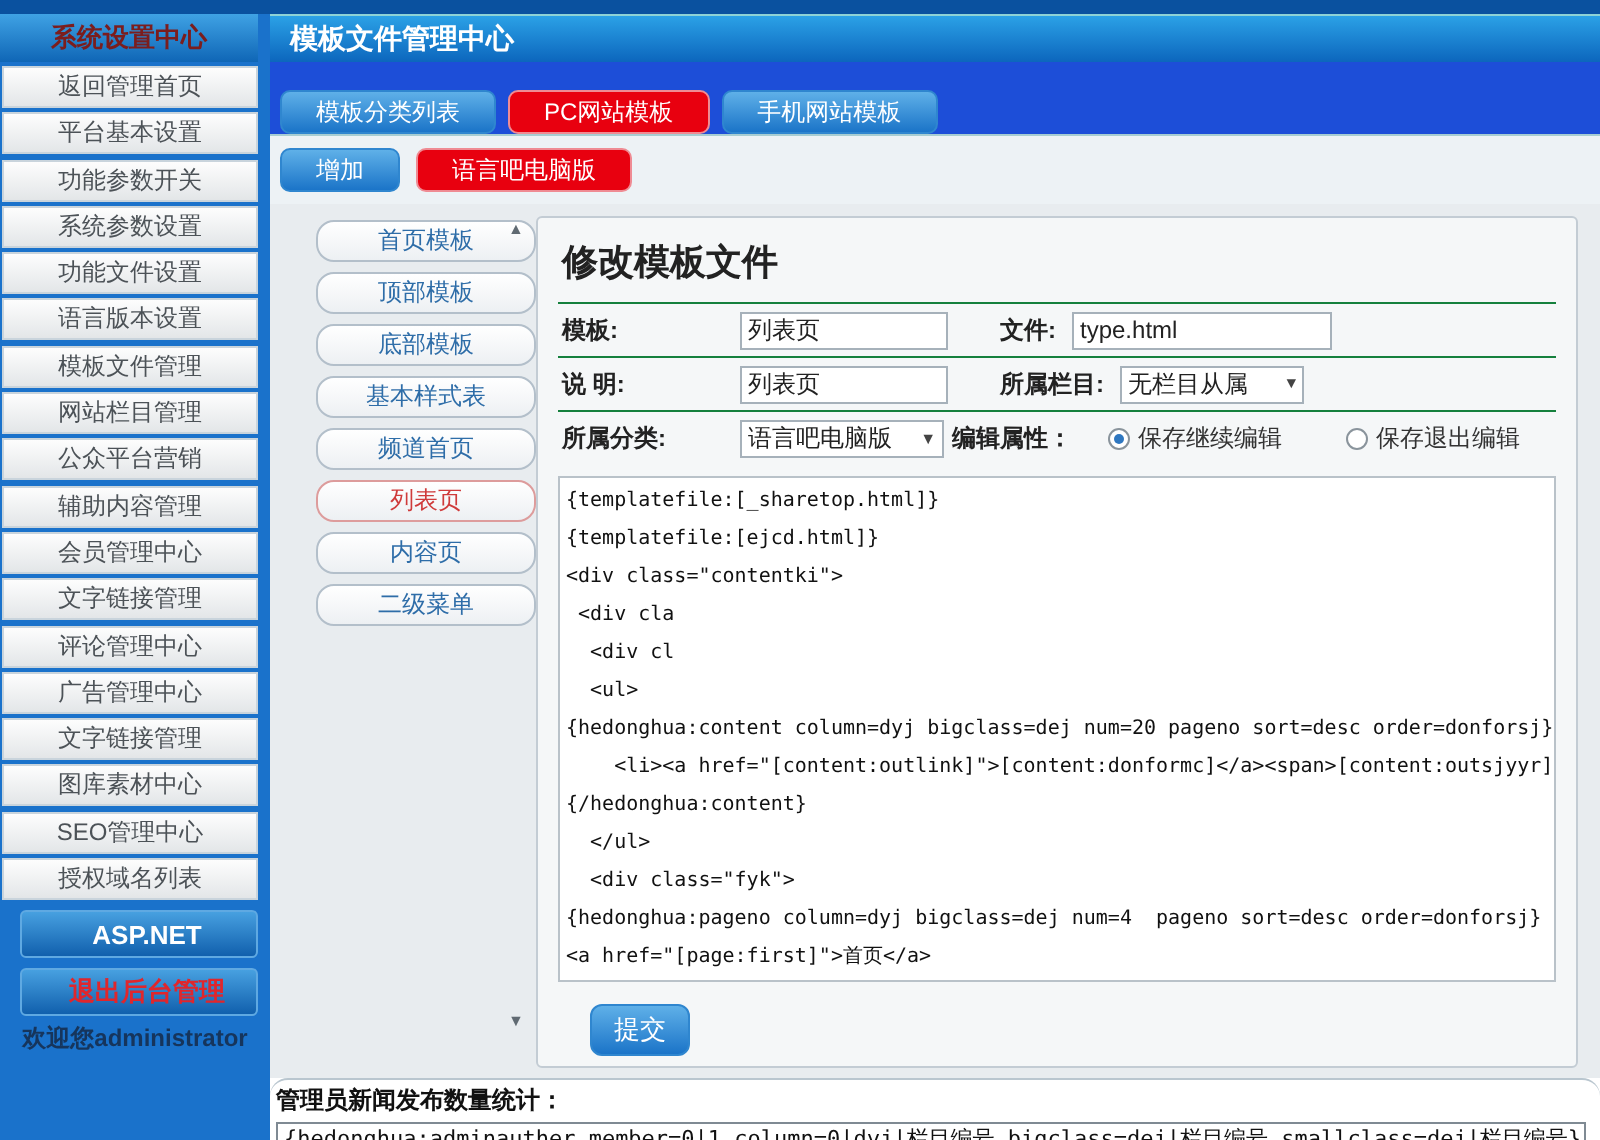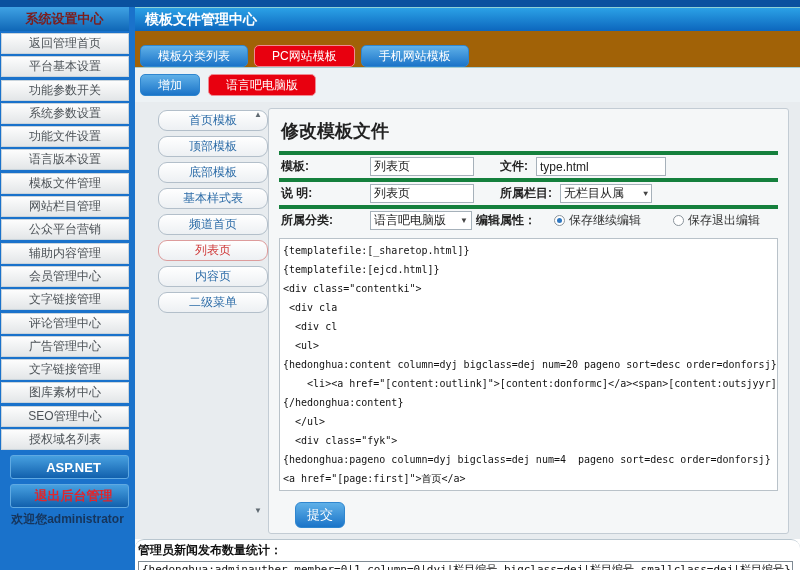--- a/index.html
+++ b/index.html
@@ -20,21 +20,21 @@
   .side-big { height:24px; margin:5px 6px 3px 10px; background:linear-gradient(#47a0e0,#1160ad);
     border:1px solid #5fa9e2; border-radius:3px; color:#fff; font-weight:bold; font-size:13px;
     display:flex; align-items:center; justify-content:center; cursor:pointer;padding-left:8px; }
   .side-big.logout { color:#e0262c; }
   .side-welcome { color:#16355c; font-size:12px; font-weight:bold; text-align:center; margin-top:3px; }
 
   
   .main { position:absolute; left:135px; top:7px; width:665px; height:563px; }
   .main-header { height:24px; background:linear-gradient(#2ba1e6,#0c66bd); border-top:1px solid #8ed2d6;
     color:#fff; font-weight:bold; font-size:14px; line-height:23px; padding-left:10px; }
-  .tabs-row { height:37px; background:#a16207; border-bottom:1px solid #a7cdd2;
+  .tabs-row { height:37px; background:#1d4ed8; border-bottom:1px solid #a7cdd2;
     padding:14px 0 0 5px; display:flex; gap:6px;align-items:flex-end; }
   .toolbar-row { height:34px; background:#edf2f5; padding:6px 0 0 5px; display:flex; gap:8px; }
   .btn { height:22px; border-radius:5px; font-size:12px; color:#fff; display:inline-flex;
     align-items:center; justify-content:center; padding:0 17px; cursor:pointer; }
   .btn.blue { background:linear-gradient(#5fb0e8,#1b74c8); border:1px solid #2f86cf; }
   .btn.red  { background:#e8000f; border:1px solid #ef8b93; }
 
   
   .content { position:relative; height:437px; background:#e8ecef; }
   .tpl-menu { position:absolute; left:23px; top:8px; width:110px; }
@@ -42,21 +42,21 @@
     background:linear-gradient(#ffffff,#edf0f3); color:#2e6da8; font-size:12px; display:flex;
     align-items:center; justify-content:center; cursor:pointer; }
   .menu-item.selected { color:#cf3b3b; border-color:#dd9c9c; }
   .menu-scroll { position:absolute; left:119px; font-size:8px; color:#606a72; cursor:pointer; }
   .menu-scroll.up { top:8px; } .menu-scroll.down { top:404px; }
 
   
   .form-panel { position:absolute; left:133px; top:6px; width:521px; height:426px;
     background:#f5f7f8; border:1px solid #c3ccd4; border-radius:3px; padding:6px 10px; }
   .form-title { font-size:18px; font-weight:bold; color:#222; padding:4px 0 8px 2px; }
-  .form-row { display:flex; align-items:center; height:27px; border-top:4px solid #15803d; font-size:12px; }
+  .form-row { display:flex; align-items:center; height:27px; border-top:1px solid #15803d; font-size:12px; }
   .flabel { font-weight:bold; color:#222; white-space:nowrap; }
   .flabel.col1 { width:91px; padding-left:2px; }
   .flabel.lbl2 { margin-left:26px; margin-right:8px; }
   .flabel.lbl3 { margin-left:4px; margin-right:6px; }
   input.text { height:19px; border:1px solid #a6b1ba; background:#fff; font-size:12px;
     padding:0 3px; font-family:inherit; color:#222; }
   .w104 { width:104px; } .w130 { width:130px; }
   .fake-select { height:19px; border:1px solid #a6b1ba; background:#fff; font-size:12px; color:#222;
     display:inline-flex; align-items:center; justify-content:space-between; padding:0 3px; cursor:pointer; }
   .fake-select .dd { font-size:8px; color:#444; margin-left:5px; }

